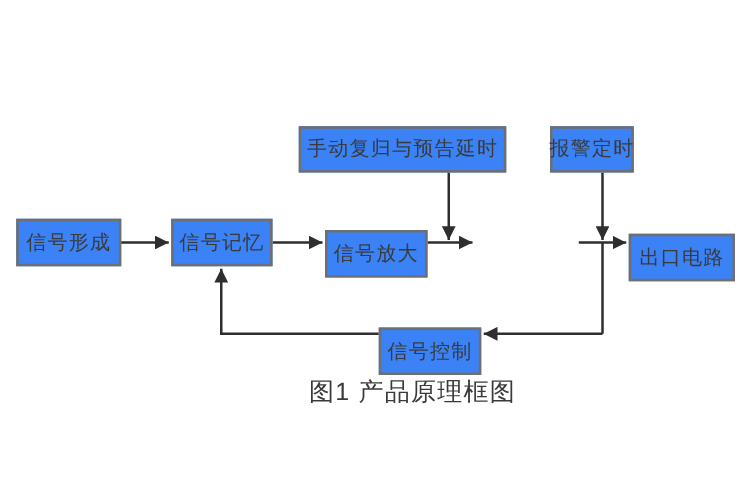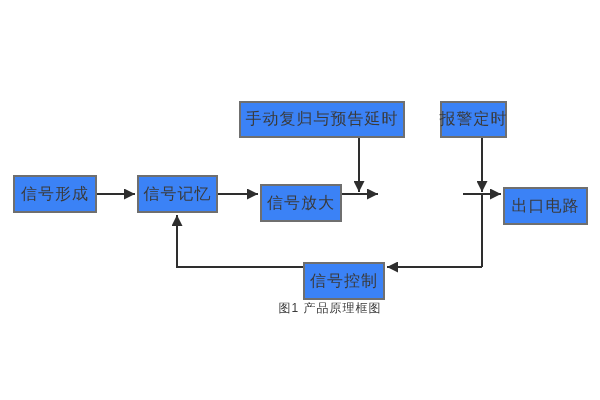--- a/index.html
+++ b/index.html
@@ -40,21 +40,21 @@
     stroke-width: 2;
     fill: none;
   }
   .caption {
     position: absolute;
     left: 230px;
     top: 300px;
     width: 200px;
     text-align: center;
     color: #3a3a3a;
-    font-size: 12px;
+    font-size: 20px;
     letter-spacing: 1px;
   }
 </style>
 </head>
 <body>
 
 <div id="canvas">
 
   <svg id="connector-layer" viewBox="0 0 600 400" xmlns="http://www.w3.org/2000/svg">
     <defs>

